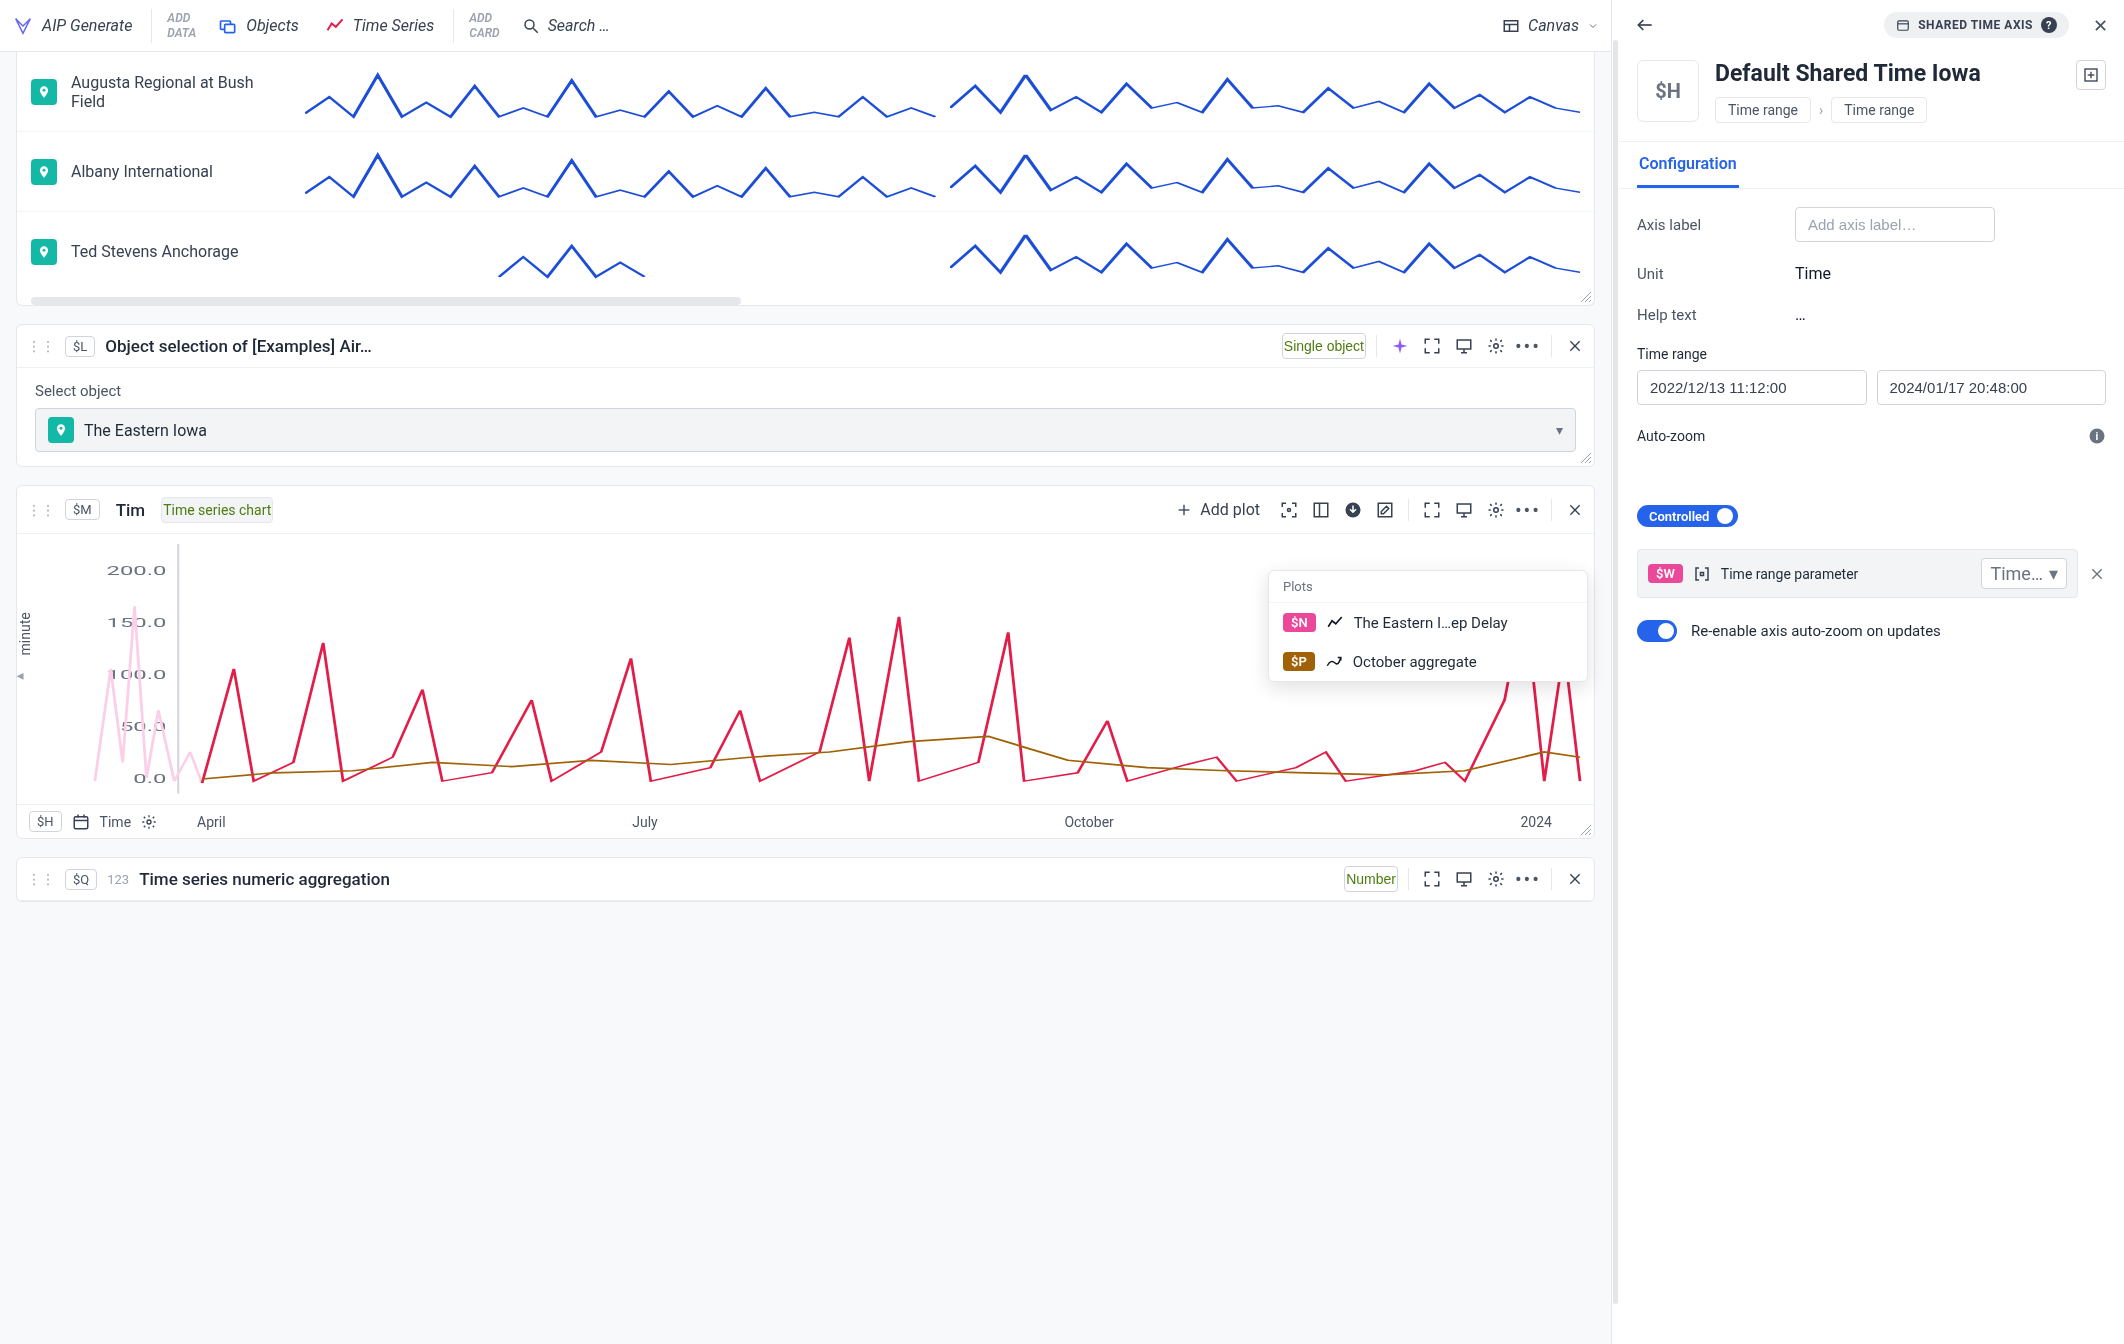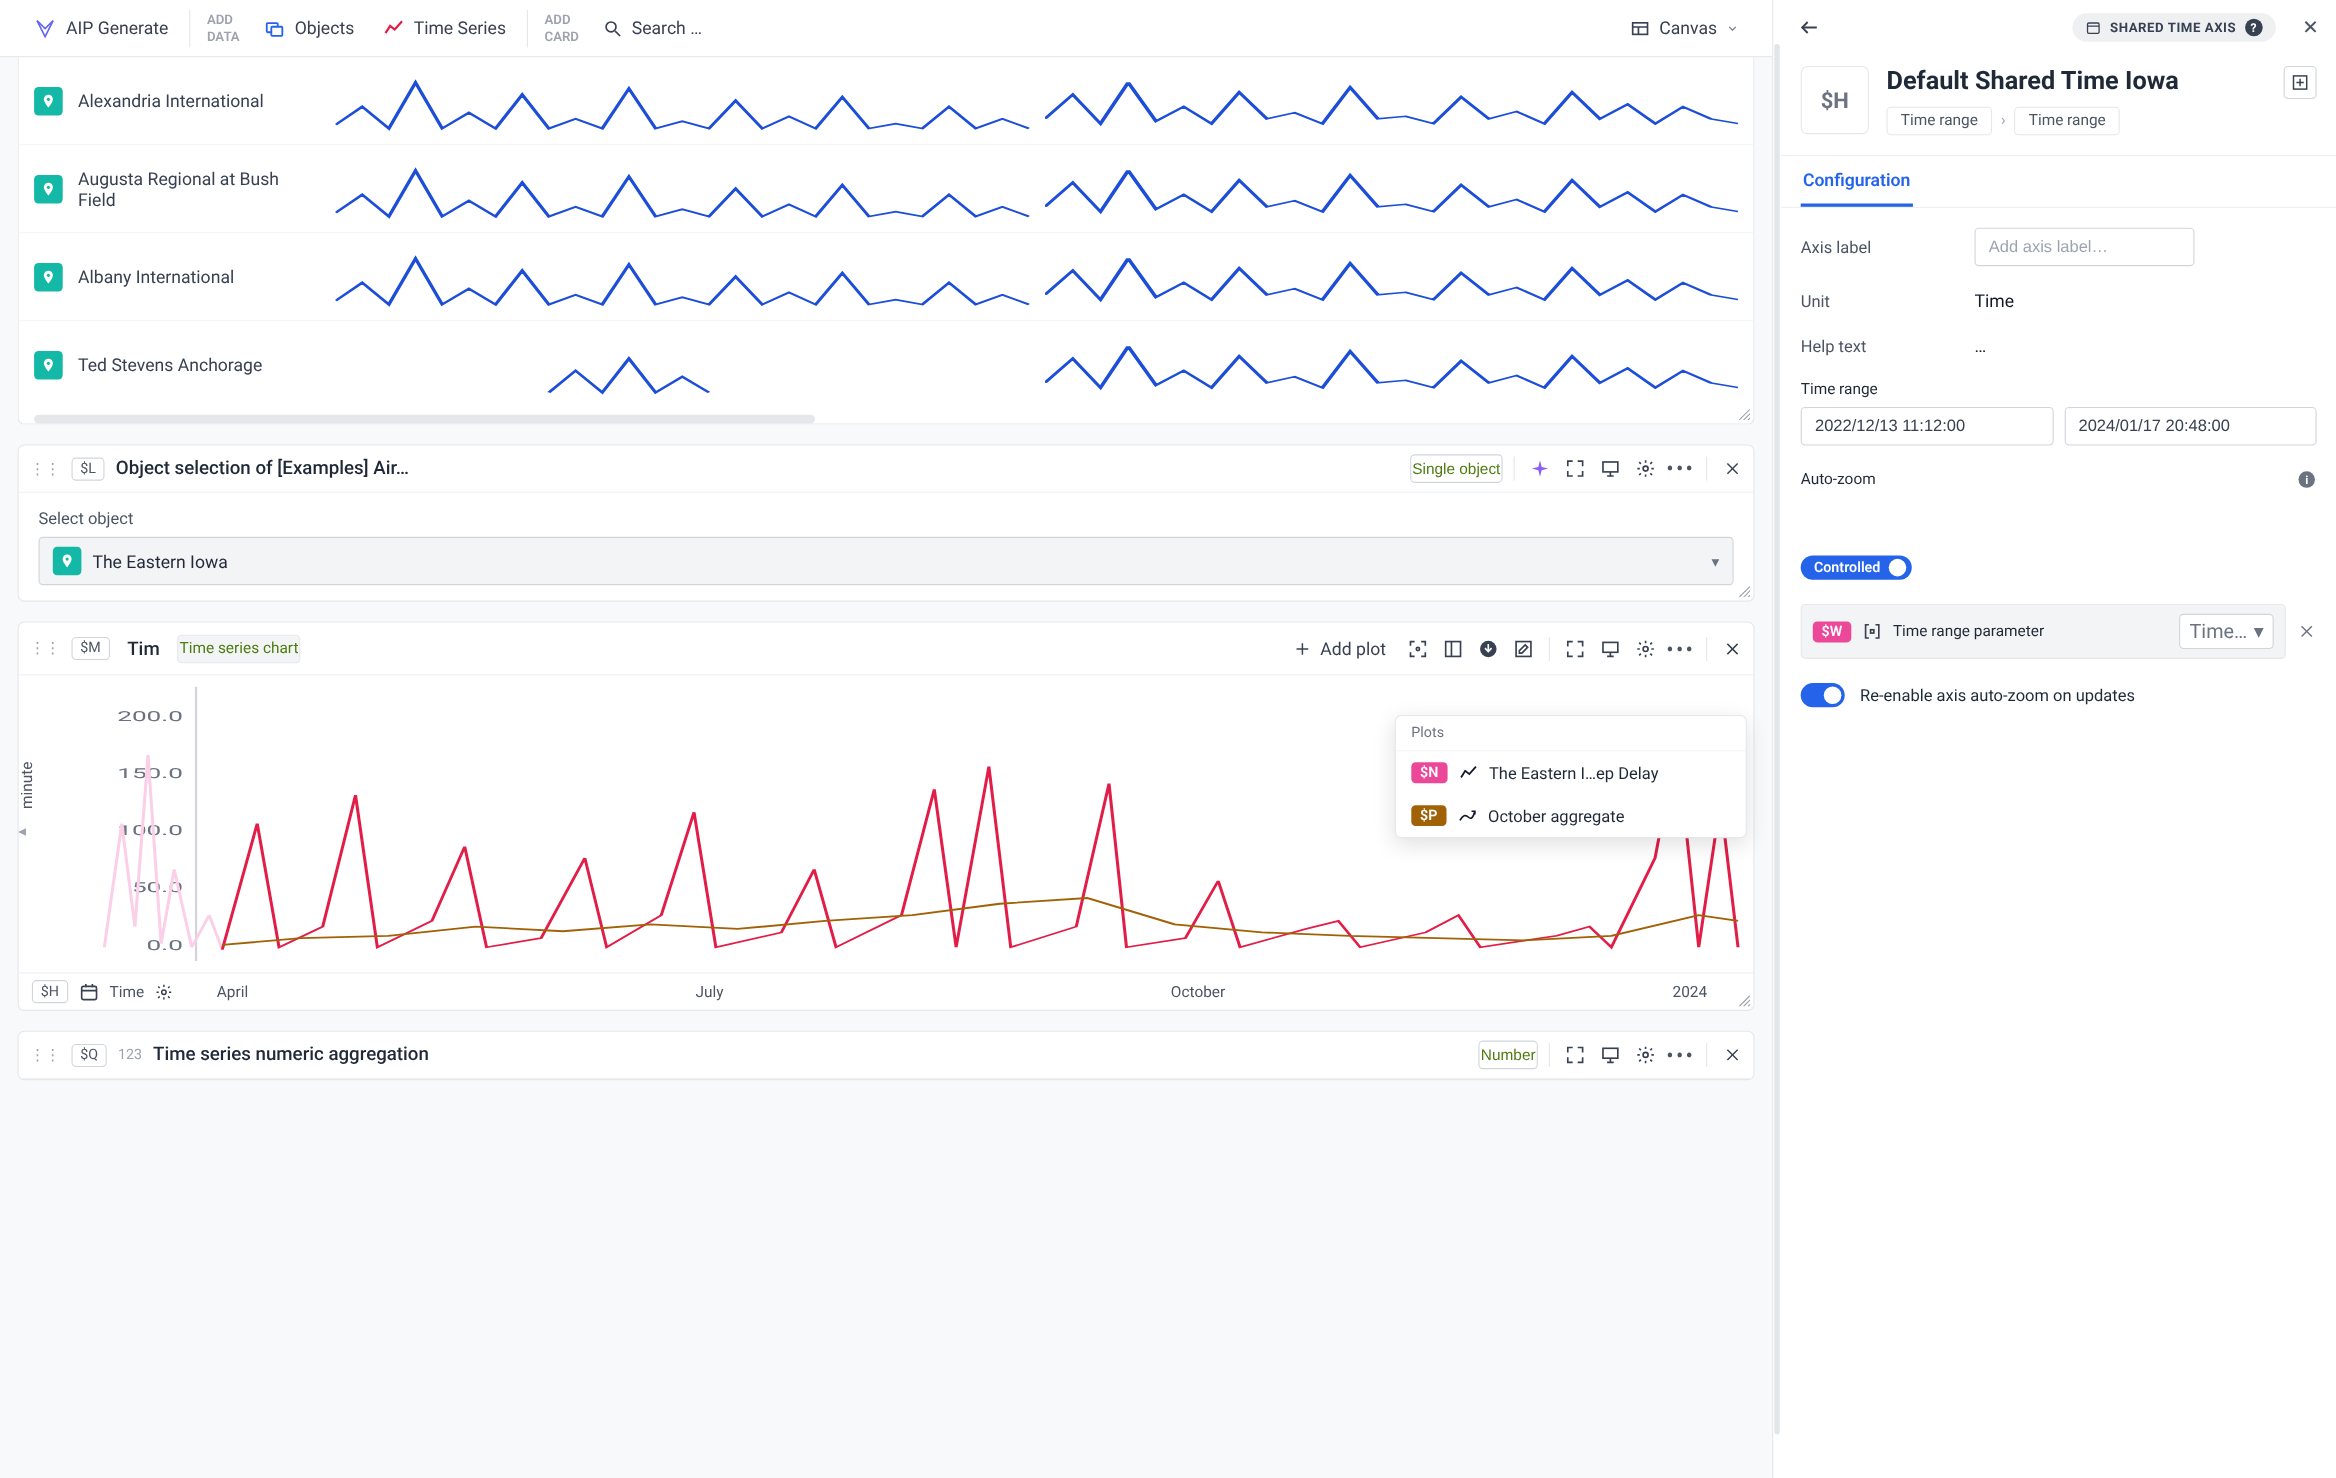--- a/index.html
+++ b/index.html
@@ -1,19 +1,19 @@
 <!DOCTYPE html>
 <html><head>
 <meta charset="utf-8">
 <style>
 * { box-sizing: border-box; margin: 0; padding: 0; }
 body { font-family: -apple-system, BlinkMacSystemFont, "Segoe UI", Roboto, sans-serif; font-size: 14px; color: #1f2937; background: #fff; overflow: hidden; }
 .app { display: flex; height: 100vh; }
 .main { flex: 1; display: flex; flex-direction: column; border-right: 1px solid #e5e7eb; min-width: 0; background: #f8f9fa; }
-.toolbar { display: flex; align-items: center; height: 52px; border-bottom: 1px solid #e5e7eb; padding: 0 20px; gap: 6px; background: #fff; }
+.toolbar { display: flex; align-items: center; height: 52px; border-bottom: 1px solid #e5e7eb; padding: 0 2px; gap: 6px; background: #fff; font-style: italic; }
 .toolbar .sep { width: 1px; height: 34px; background: #e5e7eb; margin: 0 3px; }
 .tbtn { display: flex; align-items: center; gap: 8px; padding: 6px 10px; border-radius: 4px; cursor: pointer; font-size: 16px; color: #374151; }
 .tbtn.small { font-size: 12px; line-height: 1.2; color: #9ca3af; font-weight: 600; padding: 4px 6px;}
 .aip-logo { width:22px; height:22px; }
 .content { flex: 1; overflow-y: auto; padding: 0 16px 16px 16px; position: relative; }
 .card { background: #fff; border: 1px solid #e5e7eb; border-radius: 6px; margin-top: 18px; position: relative; }
 .list-row { display: flex; align-items: center; padding: 12px 14px; border-bottom: 1px solid #f3f4f6; gap: 14px; }
 .list-row:last-child { border-bottom: none; }
 .pin { width: 26px; height: 26px; background: #14b8a6; border-radius: 4px; display:flex; align-items:center; justify-content:center; color:#fff; flex-shrink:0; }
 .list-label { width: 220px; font-size: 16px; color:#374151; }
@@ -133,35 +133,20 @@
 
       <div class="card" style="margin-top:0; border-top:none; border-top-left-radius:0; border-top-right-radius:0;">
         <div id="airport-rows">
             <div class="list-row">
               <span class="pin">
                 <svg width="14" height="14" viewBox="0 0 24 24" fill="#fff">
                   <path d="M12 2C8 2 5 5 5 9c0 5 7 13 7 13s7-8 7-13c0-4-3-7-7-7z"></path>
                   <circle cx="12" cy="9" r="2.5" fill="#14b8a6"></circle>
                 </svg>
               </span>
-  <span class="list-label">Alexandria International</span>
-  <svg class="spark" viewBox="0 0 260 50" preserveAspectRatio="none">
-                <polyline fill="none" stroke="#1d4ed8" stroke-width="1.4" points="0,45 10,30 20,48 30,10 40,48 50,35 60,48 70,20 80,48 90,40 100,48 110,15 120,48 130,42 140,48 150,25 160,48 170,38 180,48 190,22 200,48 210,44 220,48 230,30 240,48 250,40 260,48"></polyline>
-              </svg>
-  <svg class="spark" viewBox="0 0 200 50" preserveAspectRatio="none">
-                <polyline fill="none" stroke="#1d4ed8" stroke-width="1.2" points="0,40 8,20 16,44 24,10 32,42 40,30 48,44 56,18 64,40 72,35 80,44 88,14 96,40 104,38 112,44 120,22 128,40 136,34 144,44 152,18 160,40 168,28 176,44 184,30 192,40 200,44"></polyline>
-              </svg>
-            </div>
-            <div class="list-row">
-              <span class="pin">
-                <svg width="14" height="14" viewBox="0 0 24 24" fill="#fff">
-                  <path d="M12 2C8 2 5 5 5 9c0 5 7 13 7 13s7-8 7-13c0-4-3-7-7-7z"></path>
-                  <circle cx="12" cy="9" r="2.5" fill="#14b8a6"></circle>
-                </svg>
-              </span>
   <span class="list-label">Augusta Regional at Bush Field</span>
   <svg class="spark" viewBox="0 0 260 50" preserveAspectRatio="none">
                 <polyline fill="none" stroke="#1d4ed8" stroke-width="1.4" points="0,45 10,30 20,48 30,10 40,48 50,35 60,48 70,20 80,48 90,40 100,48 110,15 120,48 130,42 140,48 150,25 160,48 170,38 180,48 190,22 200,48 210,44 220,48 230,30 240,48 250,40 260,48"></polyline>
               </svg>
   <svg class="spark" viewBox="0 0 200 50" preserveAspectRatio="none">
                 <polyline fill="none" stroke="#1d4ed8" stroke-width="1.2" points="0,40 8,20 16,44 24,10 32,42 40,30 48,44 56,18 64,40 72,35 80,44 88,14 96,40 104,38 112,44 120,22 128,40 136,34 144,44 152,18 160,40 168,28 176,44 184,30 192,40 200,44"></polyline>
               </svg>
             </div>
             <div class="list-row">
               <span class="pin">

